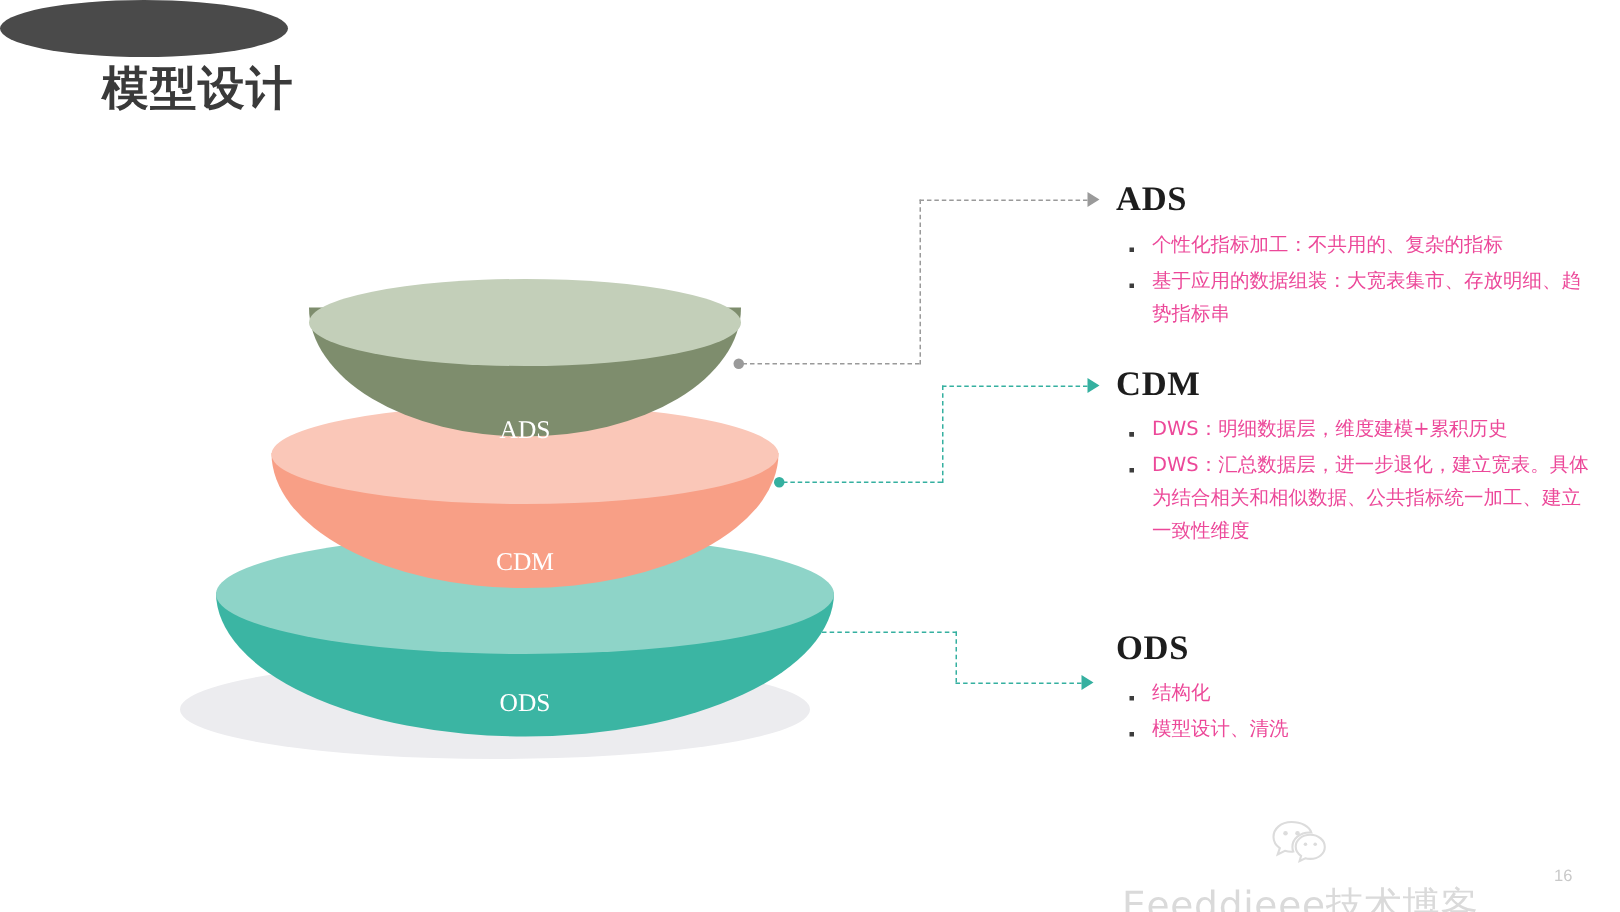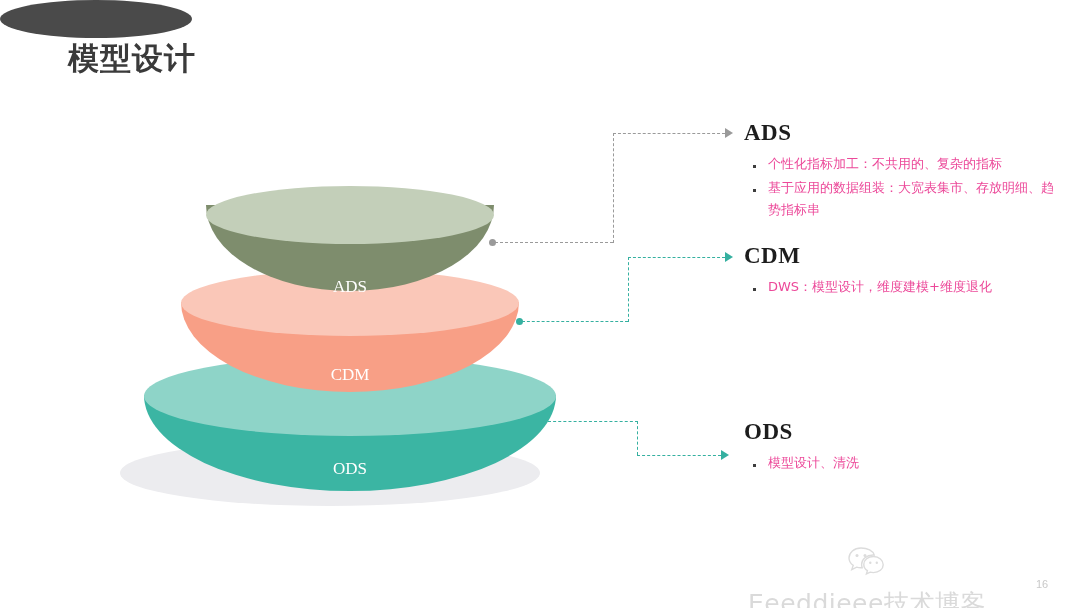--- a/index.html
+++ b/index.html
@@ -269,26 +269,34 @@
     </div>
   </div>
 
   <div class="block" id="block-cdm">
     <div class="block-title">CDM</div>
     <div class="bullet-row">
       <span class="bullet-dot"></span>
     </div>
     <div class="bullet-row">
       <span class="bullet-dot"></span>
-      <span class="bullet-text">DWS：模型设计，维度建模+维度退化</span>
+      <span class="bullet-text">DWS：明细数据层，维度建模+累积历史</span>
+    </div>
+    <div class="bullet-row">
+      <span class="bullet-dot"></span>
+      <span class="bullet-text">DWS：汇总数据层，进一步退化，建立宽表。具体为结合相关和相似数据、公共指标统一加工、建立一致性维度</span>
     </div>
   </div>
 
   <div class="block" id="block-ods">
     <div class="block-title">ODS</div>
+    <div class="bullet-row">
+      <span class="bullet-dot"></span>
+      <span class="bullet-text">结构化</span>
+    </div>
     <div class="bullet-row">
       <span class="bullet-dot"></span>
       <span class="bullet-text">模型设计、清洗</span>
     </div>
   </div>
 
   <div id="watermark">
     <svg id="wechat-icon" width="40" height="32" viewBox="0 0 40 32">
       <path d="M14 3 C7 3 2 7.5 2 13 C2 16 3.6 18.6 6.2 20.4 L4.8 24.6 L9.6 22.2
                C11 22.6 12.5 22.8 14 22.8 C14.4 22.8 14.8 22.8 15.2 22.7

